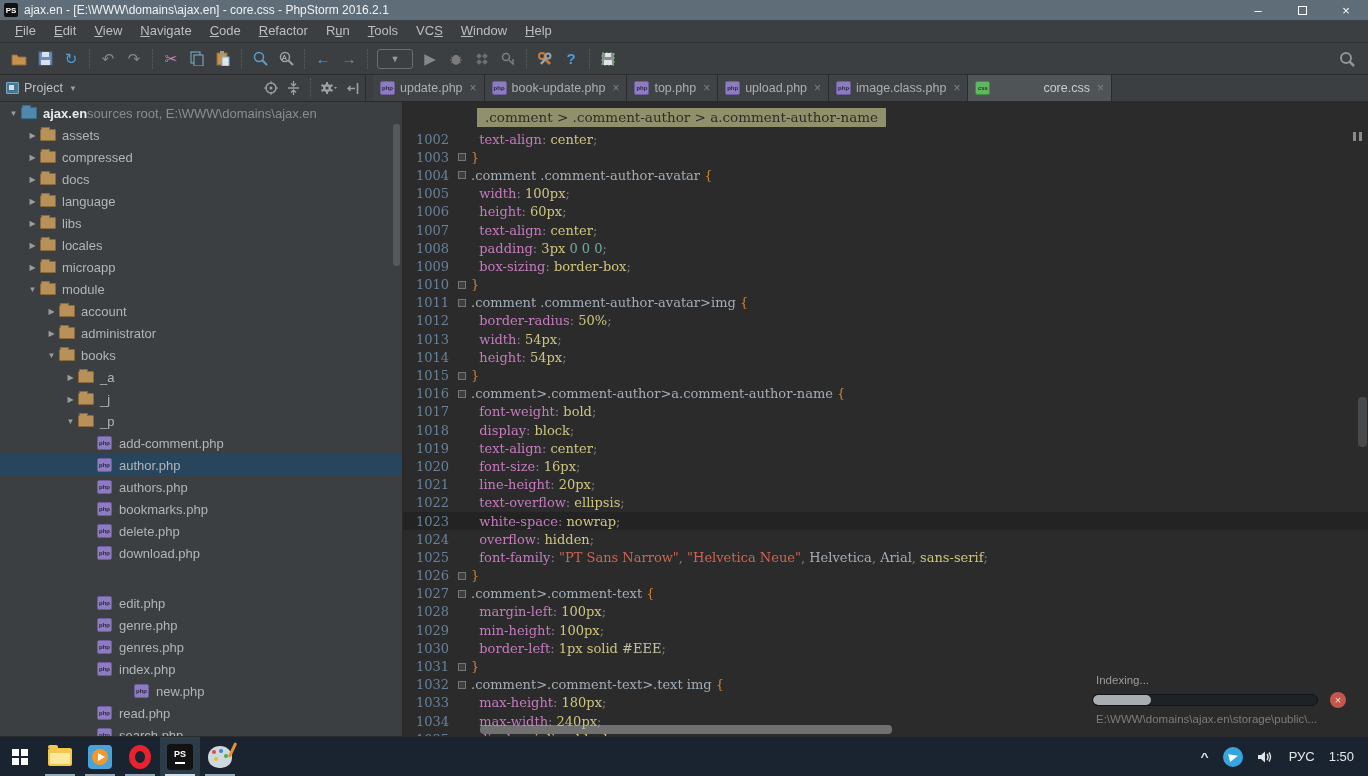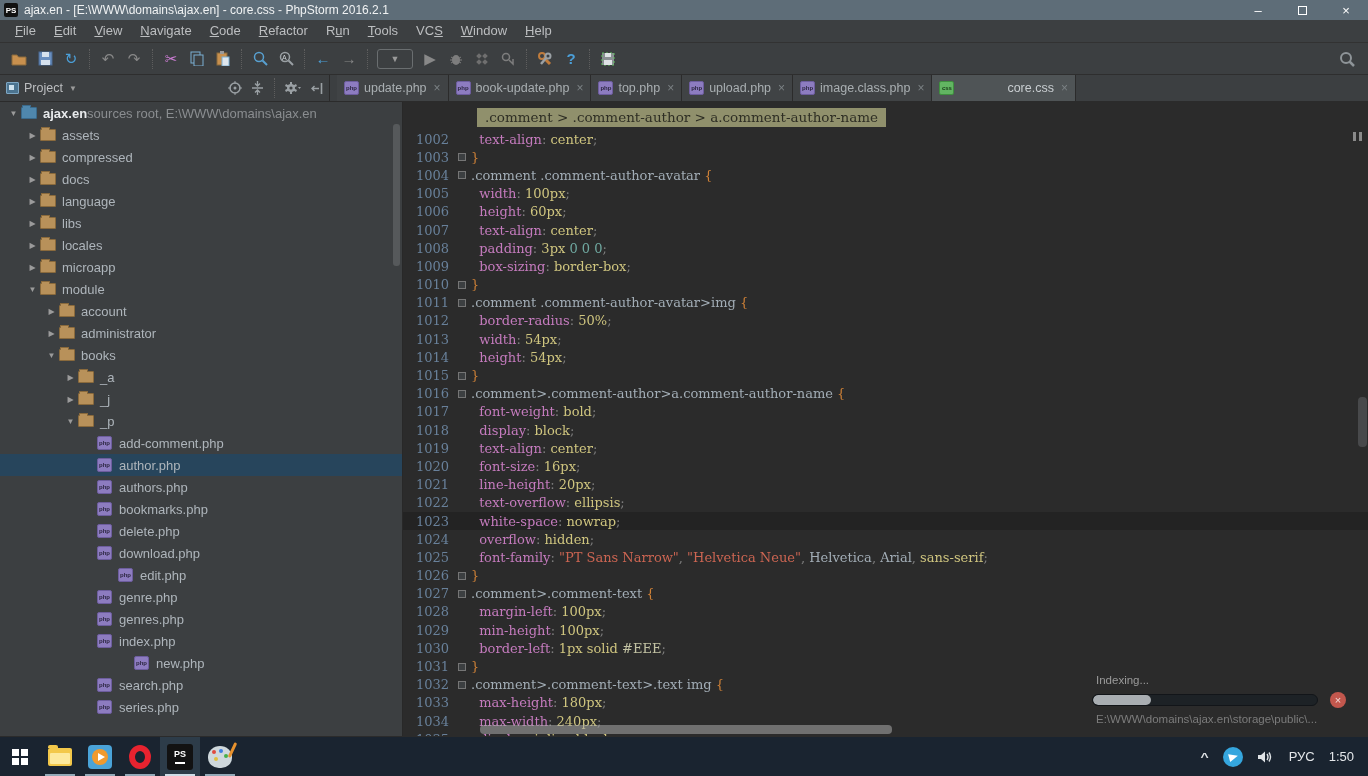--- a/index.html
+++ b/index.html
@@ -29,21 +29,21 @@
   .tbi { width:26px; height:24px; display:flex; align-items:center; justify-content:center;
          font-size:15px; }
   .tbsep { width:1px; height:20px; border-left:1px dotted #5e5e5e; margin:0 5px; }
   .glyph-blue { color:#4b9fd8; } .glyph-gray { color:#888; } .glyph-pink { color:#c87bd0; }
   .runbox { width:36px; height:20px; border:1px solid #6a6e70; border-radius:3px; display:flex;
             align-items:center; justify-content:center; color:#9a9a9a; font-size:9px; margin:0 4px; }
   .tb-search { margin-left:auto; margin-right:8px; }
 
   
   .band { height:27px; display:flex; background:#3c3f41; border-bottom:1px solid #2b2b2b; }
-  .panel-header { width:330px; display:flex; align-items:center; padding:0 6px; border-right:1px solid #2b2b2b; }
+  .panel-header { width:366px; display:flex; align-items:center; padding:0 6px; border-right:1px solid #2b2b2b; }
   .ph-icon { width:13px; height:12px; border:1px solid #7ea7c4; background:#4c7490; border-radius:1px;
              margin-right:5px; position:relative; }
   .ph-icon::after { content:""; position:absolute; left:2px; top:2px; width:5px; height:5px; background:#cfe2ee; }
   .ph-title { color:#bcbec0; font-size:12.5px; }
   .ph-caret { color:#9a9a9a; font-size:8px; margin-left:6px; }
   .ph-tools { margin-left:auto; display:flex; align-items:center; gap:9px; }
   .ph-tools svg { display:block; }
   .tabs { flex:1; display:flex; align-items:flex-end; padding-left:7px; }
   .tab { height:26px; display:flex; align-items:center; padding:0 7px; background:#404345;
          border-right:1px solid #2b2b2b; }
@@ -449,21 +449,21 @@
           <div class="trow" style="padding-left: 82px;">
             <span class="arrow"></span>
             <span class="fileicon php">php</span>
             <span class="tlabel">delete.php</span>
           </div>
           <div class="trow" style="padding-left: 82px;">
             <span class="arrow"></span>
             <span class="fileicon php">php</span>
             <span class="tlabel">download.php</span>
           </div>
-          <div class="trow" style="padding-left: 103px;">
+          <div class="trow" style="padding-left: 82px; margin-top: 28px;">
             <span class="arrow"></span>
             <span class="fileicon php">php</span>
             <span class="tlabel">edit.php</span>
           </div>
           <div class="trow" style="padding-left: 82px;">
             <span class="arrow"></span>
             <span class="fileicon php">php</span>
             <span class="tlabel">genre.php</span>
           </div>
           <div class="trow" style="padding-left: 82px;">
@@ -473,20 +473,25 @@
           </div>
           <div class="trow" style="padding-left: 82px;">
             <span class="arrow"></span>
             <span class="fileicon php">php</span>
             <span class="tlabel">index.php</span>
           </div>
           <div class="trow" style="padding-left: 119px;">
             <span class="arrow"></span>
             <span class="fileicon php">php</span>
             <span class="tlabel">new.php</span>
+          </div>
+          <div class="trow" style="padding-left: 82px;">
+            <span class="arrow"></span>
+            <span class="fileicon php">php</span>
+            <span class="tlabel">read.php</span>
           </div>
           <div class="trow" style="padding-left: 82px;">
             <span class="arrow"></span>
             <span class="fileicon php">php</span>
             <span class="tlabel">search.php</span>
           </div>
           <div class="trow" style="padding-left: 82px;">
             <span class="arrow"></span>
             <span class="fileicon php">php</span>
             <span class="tlabel">series.php</span>

